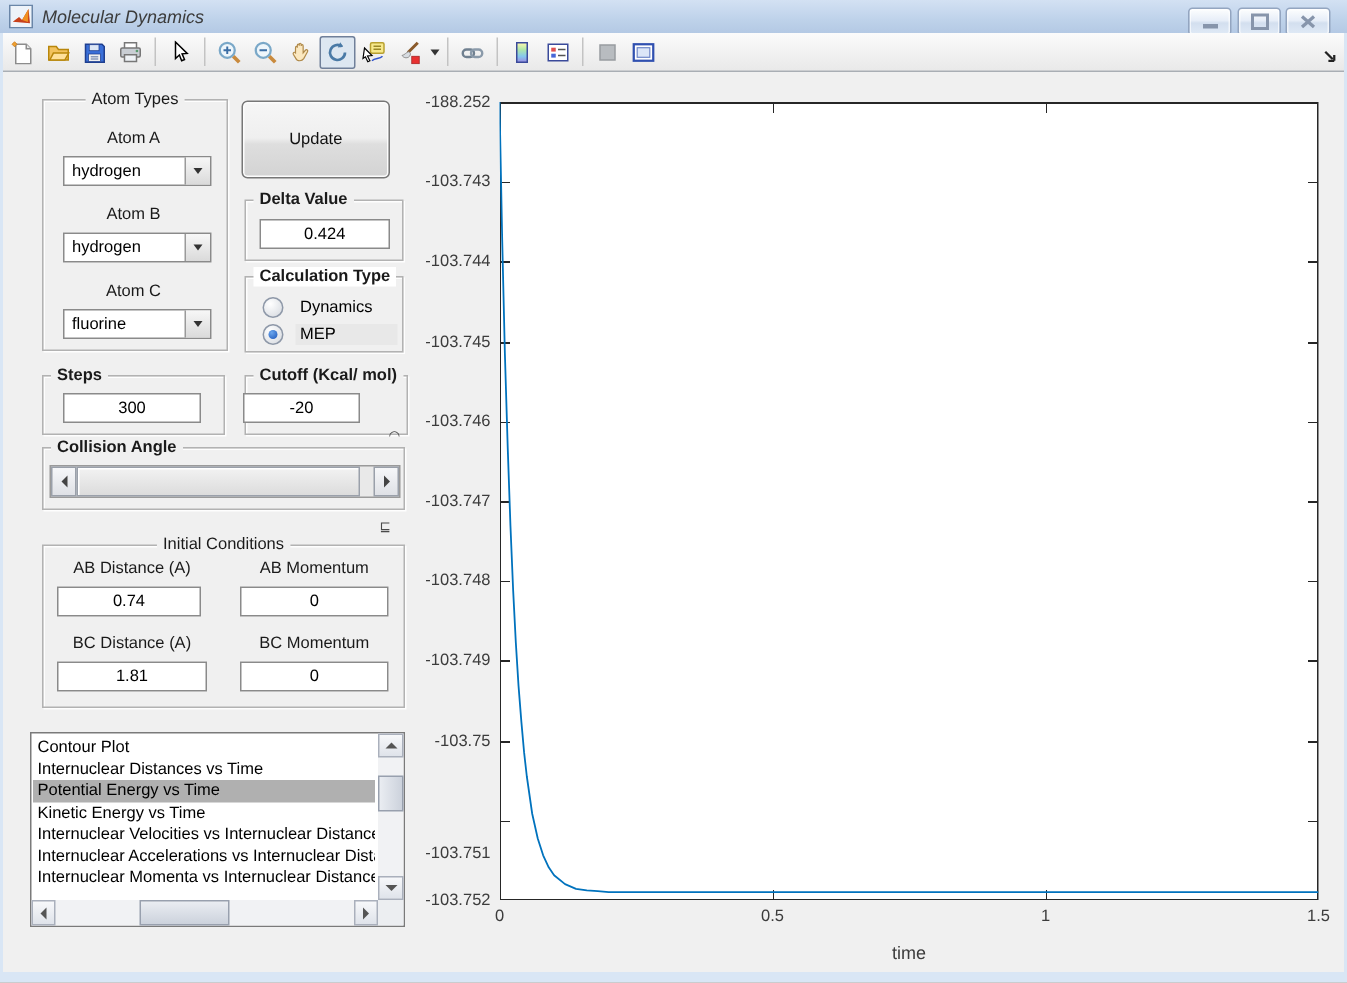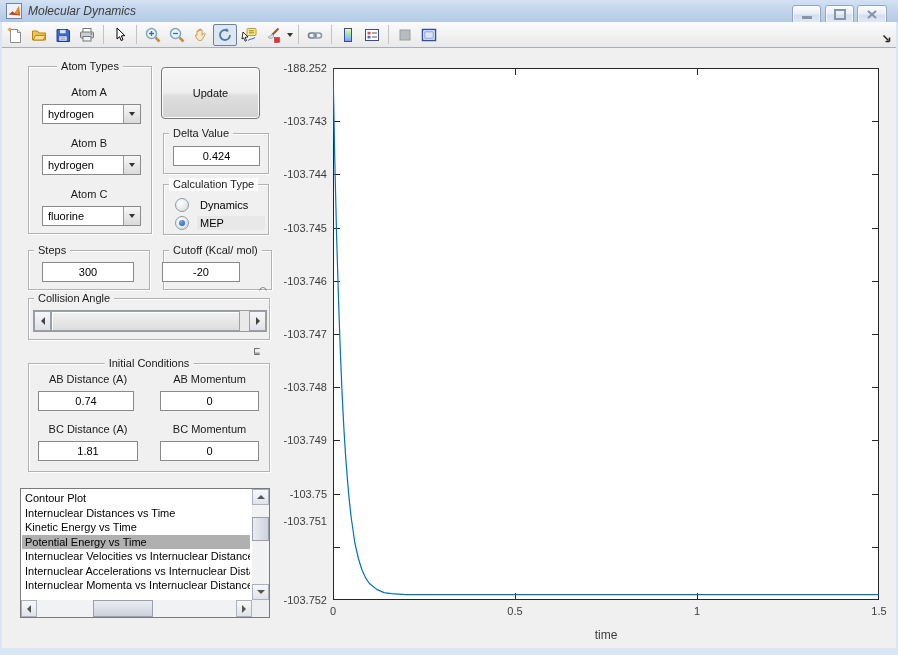--- a/index.html
+++ b/index.html
@@ -15,21 +15,21 @@
   .tbtn{width:24px;height:22px;display:flex;align-items:center;justify-content:center;flex:0 0 auto;}
   .tbtn.pressed{border:1px solid #70809a;border-radius:2px;background:#dde7f1;box-sizing:border-box;width:24px;height:22px;}
   .tsep{width:1px;height:19px;background:#c3c3c3;margin:0 4px;flex:0 0 auto;}
   .tcaret{width:9px;height:22px;display:flex;align-items:center;justify-content:center;flex:0 0 auto;}
   .caret-down{width:0;height:0;border-left:3.5px solid transparent;border-right:3.5px solid transparent;border-top:4px solid #333;}
   #tb-overflow{right:6px;top:30px;}
   
   .panel{border:1px solid #b2b2b2;box-shadow:1px 1px 0 rgba(255,255,255,.9), inset 1px 1px 0 rgba(255,255,255,.9);}
   .ptitle{position:absolute;top:-7px;background:#f0f0f0;padding:0 4px;font-size:11px;line-height:13px;color:#1a1a1a;white-space:nowrap;}
   .ptitle.tc{left:50%;transform:translateX(-50%);}
-  .ptitle.tl{left:5px;}
+  .ptitle.tl{left:5px;font-weight:bold;}
   .ptitle.wt{background:#ffffff;}
   .lbl{font-size:11px;color:#1a1a1a;text-align:center;line-height:13px;}
   .field{background:#fff;border:1px solid #8a8a8a;font-size:11px;color:#000;text-align:center;padding:0;font-family:"Liberation Sans","DejaVu Sans",sans-serif;box-sizing:border-box;}
   .combo{background:#fff;border:1px solid #8a8a8a;font-size:11px;line-height:18px;padding-left:5px;box-sizing:border-box;}
   .cbtn{position:absolute;right:0;top:0;bottom:0;width:16px;background:linear-gradient(#f7f7f7,#dadada);border-left:1px solid #9a9a9a;display:flex;align-items:center;justify-content:center;}
   .btn-update{border:1px solid #777;border-radius:4px;background:linear-gradient(#f6f6f6,#efefef 48%,#dedede 56%,#d3d3d3);box-shadow:inset 0 0 0 1px #fcfcfc;font-size:11px;color:#111;text-align:center;}
   .radio-row{position:absolute;height:16px;display:flex;align-items:center;}
   .rcircle{width:12px;height:12px;border-radius:50%;border:1px solid #8e98a8;background:radial-gradient(circle at 35% 30%,#ffffff,#d4d8de);display:flex;align-items:center;justify-content:center;flex:0 0 auto;}
   .rdot{width:6px;height:6px;border-radius:50%;background:radial-gradient(circle at 35% 30%,#6aa6ee,#1c55b8);display:none;}
   .radio-row.checked .rdot{display:block;}
@@ -296,22 +296,22 @@
   <input class="abs field" style="left: 160px; top: 391px; width: 99px; height: 20px;" readonly="" value="0">
   <div class="abs lbl" style="left:38px;top:423px;width:100px;">BC Distance (A)</div>
   <input class="abs field" style="left: 38px; top: 441px; width: 100px; height: 20px;" readonly="" value="1.81">
   <div class="abs lbl" style="left:160px;top:423px;width:99px;">BC Momentum</div>
   <input class="abs field" style="left: 160px; top: 441px; width: 99px; height: 20px;" readonly="" value="0">
 
   <div class="abs" id="listbox">
     <div id="lb-items">
       <div class="lb-item">Contour Plot</div>
       <div class="lb-item">Internuclear Distances vs Time</div>
+      <div class="lb-item sel">Potential Energy vs Time</div>
       <div class="lb-item">Kinetic Energy vs Time</div>
-      <div class="lb-item sel">Potential Energy vs Time</div>
       <div class="lb-item">Internuclear Velocities vs Internuclear Distance</div>
       <div class="lb-item">Internuclear Accelerations vs Internuclear Distance</div>
       <div class="lb-item">Internuclear Momenta vs Internuclear Distance</div>
     </div>
     <div class="sb" style="left:231px;top:0;width:17px;height:111px;">
       <span class="sb-btn" style="left:0;top:0;width:17px;height:16px;">
           <span class="tri-u"></span>
         </span>
       <span class="sb-thumb" style="left:0;top:28px;width:17px;height:24px;"></span>
       <span class="sb-btn" style="left:0;bottom:0;width:17px;height:16px;">
@@ -369,21 +369,21 @@
   <div class="abs" id="tick-labels" style="left:0;top:0;width:898px;height:655px;pointer-events:none;">
       <div class="ytick" style="top: 61px;">-188.252</div>
       <div class="ytick" style="top: 114.2px;">-103.743</div>
       <div class="ytick" style="top: 167.4px;">-103.744</div>
       <div class="ytick" style="top: 220.6px;">-103.745</div>
       <div class="ytick" style="top: 273.8px;">-103.746</div>
       <div class="ytick" style="top: 327px;">-103.747</div>
       <div class="ytick" style="top: 380.2px;">-103.748</div>
       <div class="ytick" style="top: 433.4px;">-103.749</div>
       <div class="ytick" style="top: 486.6px;">-103.75</div>
-      <div class="ytick" style="top: 514px;">-103.751</div>
+      <div class="ytick" style="top: 562px;">-103.751</div>
       <div class="ytick" style="top: 593px;">-103.752</div>
       <div class="xtick" style="left: 308px;">0</div>
       <div class="xtick" style="left: 490px;">0.5</div>
       <div class="xtick" style="left: 672px;">1</div>
       <div class="xtick" style="left: 854px;">1.5</div>
     </div>
   <div class="abs" id="xlabel">time</div>
 
   <span class="artifact" style="left:259px;top:286px;">◠</span>
   <span class="artifact" style="left:253px;top:347px;">⊑</span>

